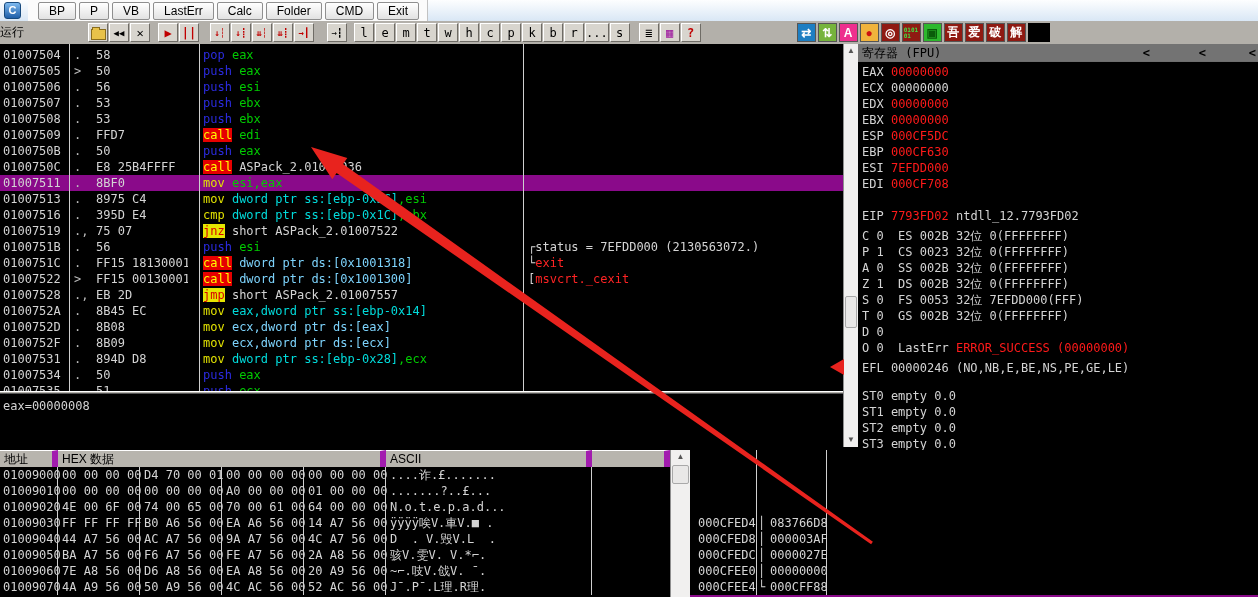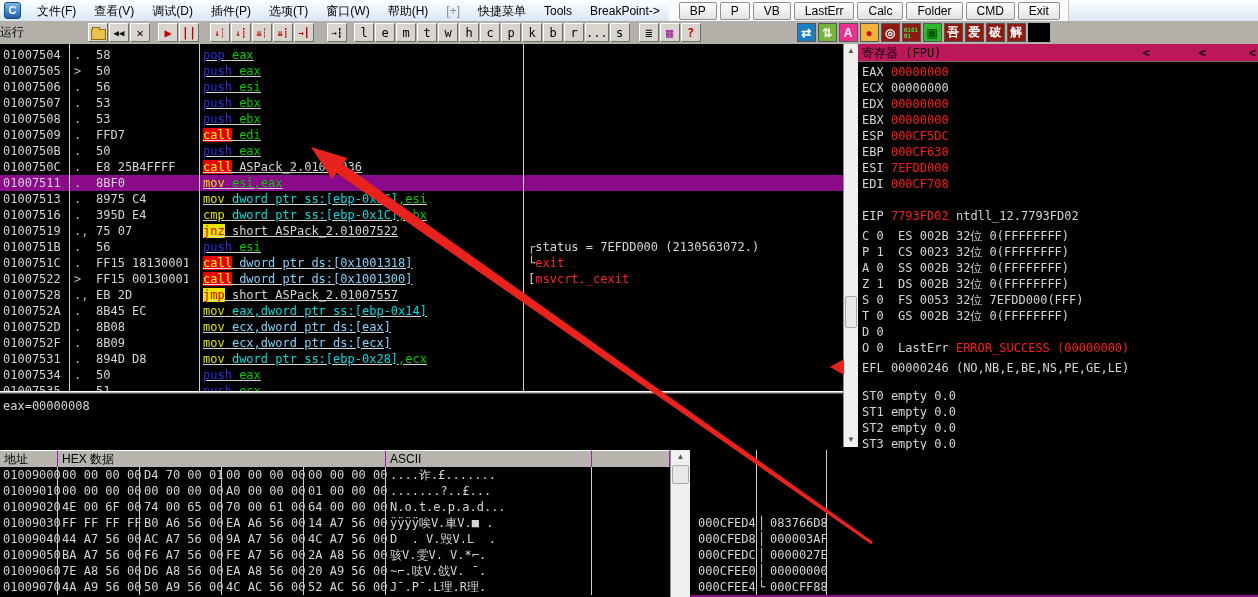--- a/index.html
+++ b/index.html
@@ -40,50 +40,50 @@
   
   .mono{font-family:"DejaVu Sans Mono",monospace;font-size:12px;line-height:16px;
         color:#d4d4d4;white-space:pre;}
   
   .disasm{position:absolute;left:0;top:44px;width:843px;height:347px;background:#000;overflow:hidden;padding-top:3px;box-sizing:border-box;}
   .drow{position:relative;height:16px;}
   .drow.sel{background:#8a0a8a;}
   .c-addr{position:absolute;left:3px;}
   .c-mark{position:absolute;left:74px;color:#bcbcbc;}
   .c-hex{position:absolute;left:96px;width:92px;overflow:hidden;}
-  .c-ins{position:absolute;left:203px;text-decoration:underline;}
+  .c-ins{position:absolute;left:203px;}
   .c-cmt{position:absolute;left:528px;}
   .vline{position:absolute;top:0;width:1px;background:#cfcfcf;z-index:5;}
   .tk-w{color:#d4d4d4}.tk-b{color:#2b2be0}.tk-g{color:#00cc00}.tk-y{color:#e2e200}
   .tk-c{color:#00dcdc}.tk-m{color:#7dd3fc}.tk-r{color:#ff2424}
   .tk-C{background:#e60000;color:#ffff00}
   .tk-J{background:#e6e600;color:#d80000}
   
   .hsplit{position:absolute;left:0;top:391px;width:843px;height:3px;background:#b3b0aa;
           border-top:1px solid #fff;border-bottom:1px solid #555;box-sizing:border-box;}
   .infopane{position:absolute;left:0;top:394px;width:843px;height:56px;background:#000;padding:4px 0 0 3px;box-sizing:border-box;}
   
   .vscroll{position:absolute;background:#f1f0ef;border-left:1px solid #8f8f8f;box-sizing:border-box;}
   .sbtn{position:absolute;left:0;width:100%;height:14px;background:#f1f0ef;color:#555;
         font-size:8px;line-height:14px;text-align:center;}
   .sthumb{position:absolute;left:1px;right:1px;background:#e9e8e7;border:1px solid #a9a9a9;border-radius:2px;}
   
   .registers{position:absolute;left:858px;top:44px;width:400px;height:406px;background:#000;overflow:hidden;}
-  .reg-header{position:relative;height:18px;background:#be185d;color:#000;
+  .reg-header{position:relative;height:18px;background:#737373;color:#000;
               font-family:"DejaVu Sans Mono",monospace;font-size:12px;line-height:18px;
               padding-left:4px;border-bottom:1px solid #6e6e6e;box-sizing:border-box;}
   .chev{position:absolute;top:0;font-weight:bold;}
   .reg-body{padding:2px 0 0 4px;}
   .rv{color:#ff1a1a}.rv.nochg{color:#d4d4d4}
   .lerr{color:#ff1a1a}
   
   .dump{position:absolute;left:0;top:450px;width:670px;height:147px;background:#000;overflow:hidden;}
   .dump-header{position:relative;height:17px;background:#b8b5ae;border-bottom:1px solid #6e6e6e;box-sizing:border-box;
                font-size:12px;color:#000;line-height:16px;}
-  .dh{position:absolute;top:0;height:17px;padding-left:4px;border-right:1px solid #a21caf;
+  .dh{position:absolute;top:0;height:17px;padding-left:4px;border-right:6px solid #a21caf;
       border-top:1px solid #fff;box-sizing:border-box;background:#b8b5ae;}
   .hrow{height:16px;display:flex;}
   .h-addr{width:58px;padding-left:3px;border-right:1px solid #cfcfcf;box-sizing:border-box;flex:0 0 auto;}
   .h-grp{width:82px;padding-left:4px;border-right:1px solid #cfcfcf;box-sizing:border-box;flex:0 0 auto;}
   .h-asc{width:206px;padding-left:4px;border-right:1px solid #cfcfcf;box-sizing:border-box;flex:0 0 auto;overflow:hidden;}
   
   .stack{position:absolute;left:690px;top:450px;width:568px;height:147px;background:#000;overflow:hidden;padding-top:1px;box-sizing:border-box;}
   .srow{position:relative;height:16px;text-decoration:underline;}
   .srow.sel{background:#8a0a8a;}
   .s-addr{position:absolute;left:8px;}
@@ -95,33 +95,20 @@
   
   .overlay{position:absolute;left:0;top:0;z-index:60;pointer-events:none;}
 </style>
 </head>
 <body>
 
 <div id="app">
 
   <div class="menubar">
     <div class="c-icon">C</div>
-    <div id="menu-items" style="display:flex">
-        <span class="menu-item">文件(F)</span>
-        <span class="menu-item">查看(V)</span>
-        <span class="menu-item">调试(D)</span>
-        <span class="menu-item">插件(P)</span>
-        <span class="menu-item">选项(T)</span>
-        <span class="menu-item">窗口(W)</span>
-        <span class="menu-item">帮助(H)</span>
-        <span class="menu-item dim">[+]</span>
-        <span class="menu-item">快捷菜单</span>
-        <span class="menu-item">Tools</span>
-        <span class="menu-item">BreakPoint-&gt;</span>
-      </div>
     <div class="quickstrip" id="quick-buttons">
         <button class="qbtn">BP</button>
         <button class="qbtn">P</button>
         <button class="qbtn">VB</button>
         <button class="qbtn">LastErr</button>
         <button class="qbtn">Calc</button>
         <button class="qbtn">Folder</button>
         <button class="qbtn">CMD</button>
         <button class="qbtn">Exit</button>
       </div>

